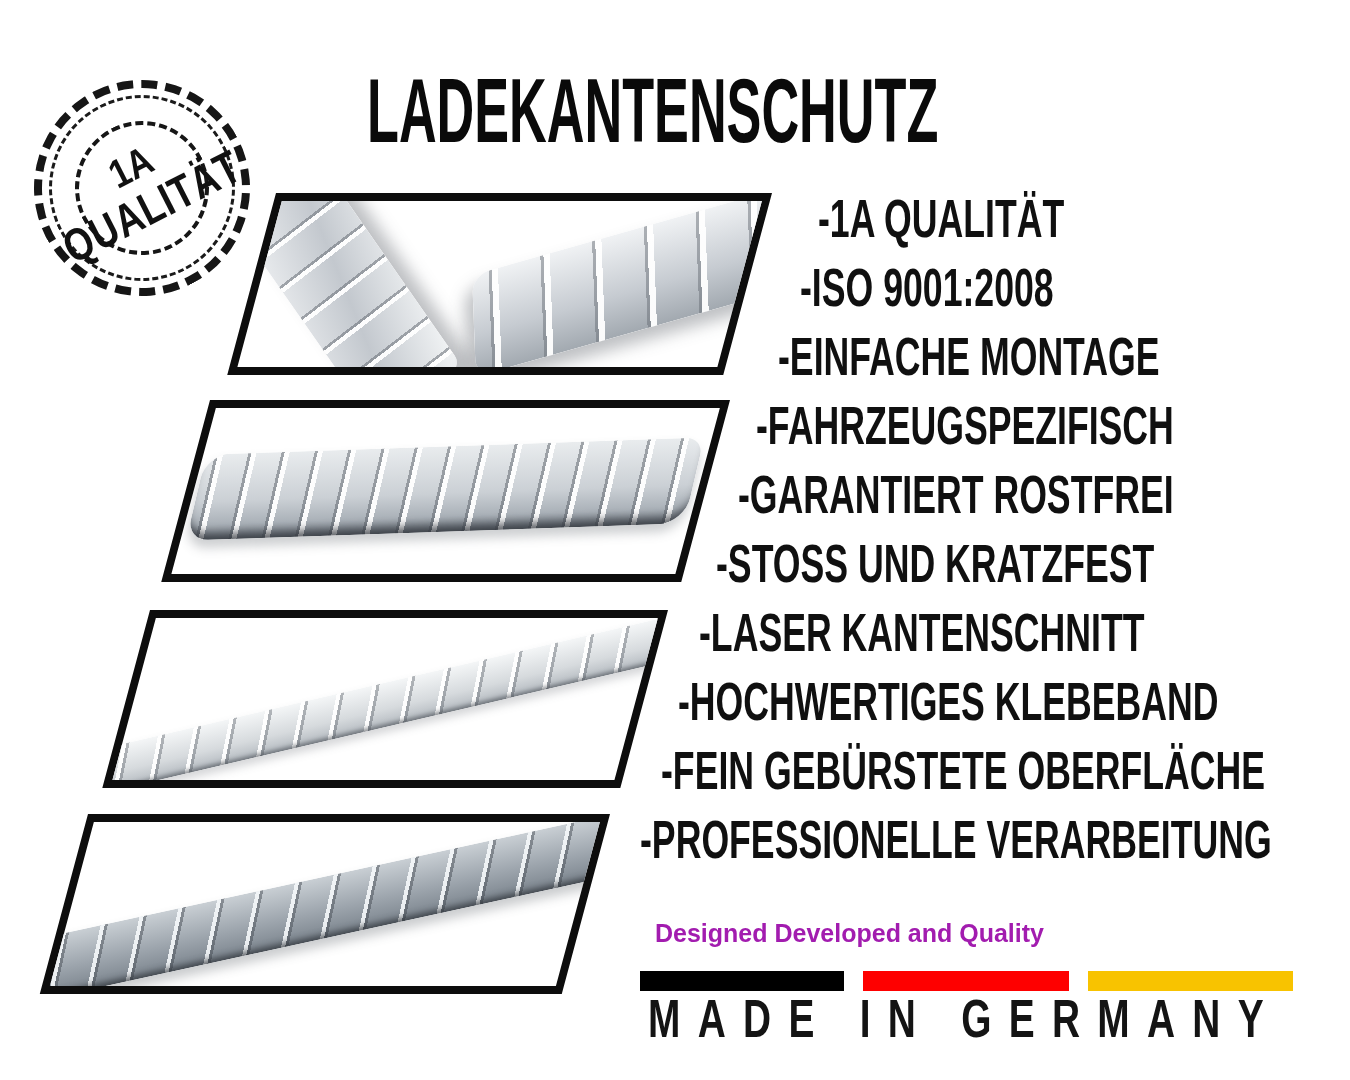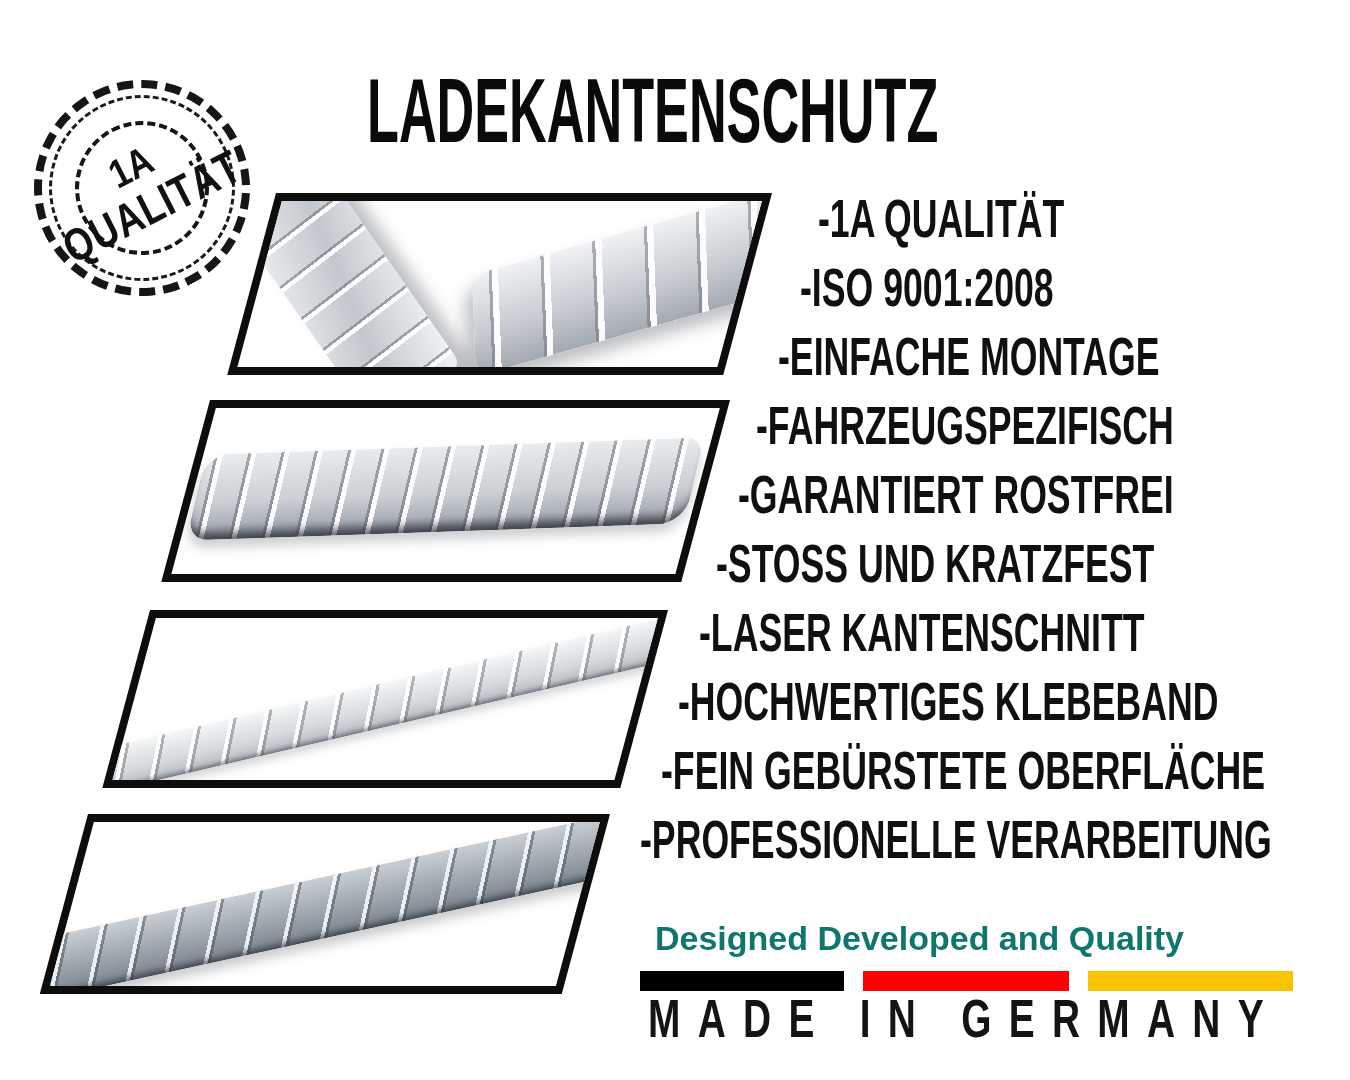--- a/index.html
+++ b/index.html
@@ -106,22 +106,22 @@
   .feat3{left:778px;top:329px;}
   .feat4{left:756px;top:398px;}
   .feat5{left:738px;top:467px;}
   .feat6{left:716px;top:536px;}
   .feat7{left:699px;top:605px;}
   .feat8{left:678px;top:674px;}
   .feat9{left:661px;top:743px;}
   .feat10{left:640px;top:812px;}
   
   .tagline{
-    position:absolute;left:655px;top:921px;font-size:34px;font-weight:bold;
-    line-height:1;white-space:nowrap;color:#0f766e;
+    position:absolute;left:655px;top:921px;font-size:25px;font-weight:bold;
+    line-height:1;white-space:nowrap;color:#a21caf;
   }
   .flag{
     position:absolute;left:640px;top:971px;width:653px;height:20px;
     display:flex;gap:19px;
   }
   .bar{display:block;height:20px;}
   .bar-black{width:204px;background:#000;}
   .bar-red{width:206px;background:#fe0000;}
   .bar-gold{width:205px;background:#f8c300;}
   .madein{

